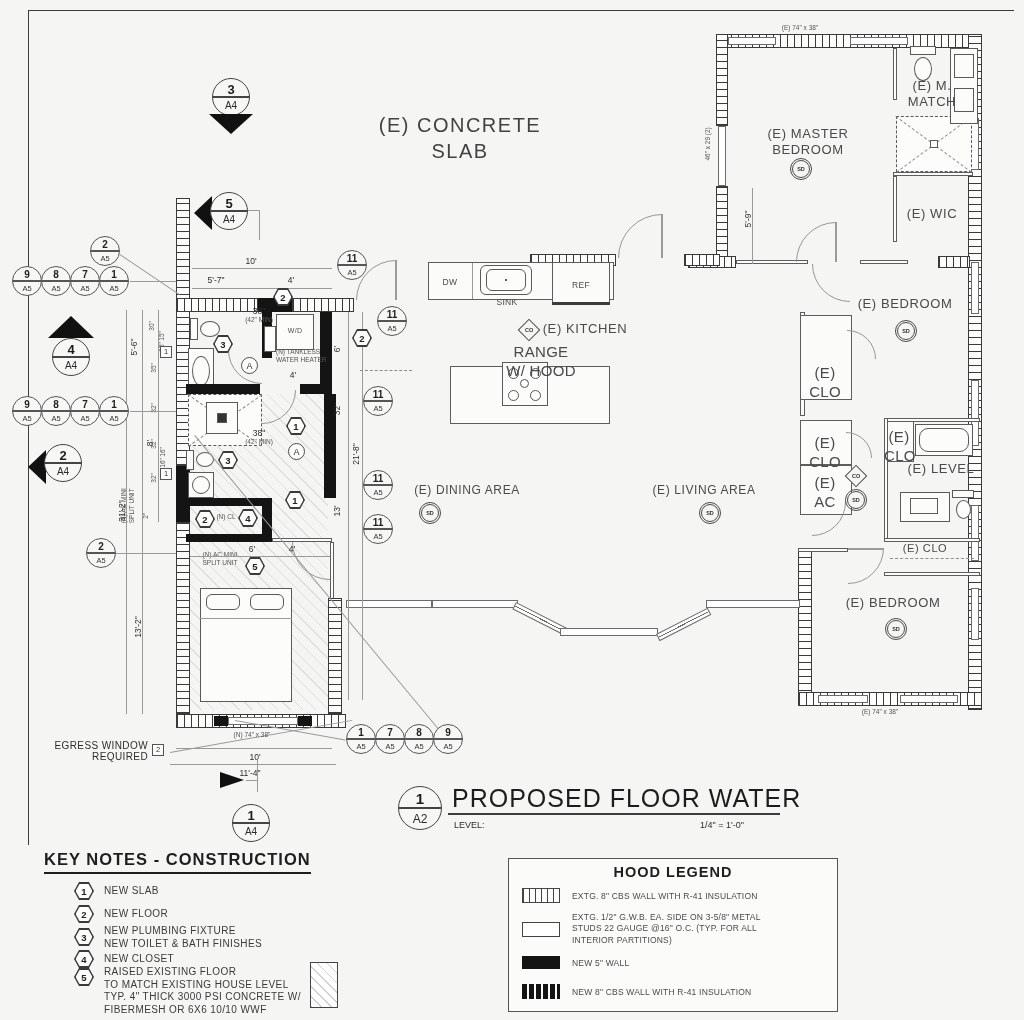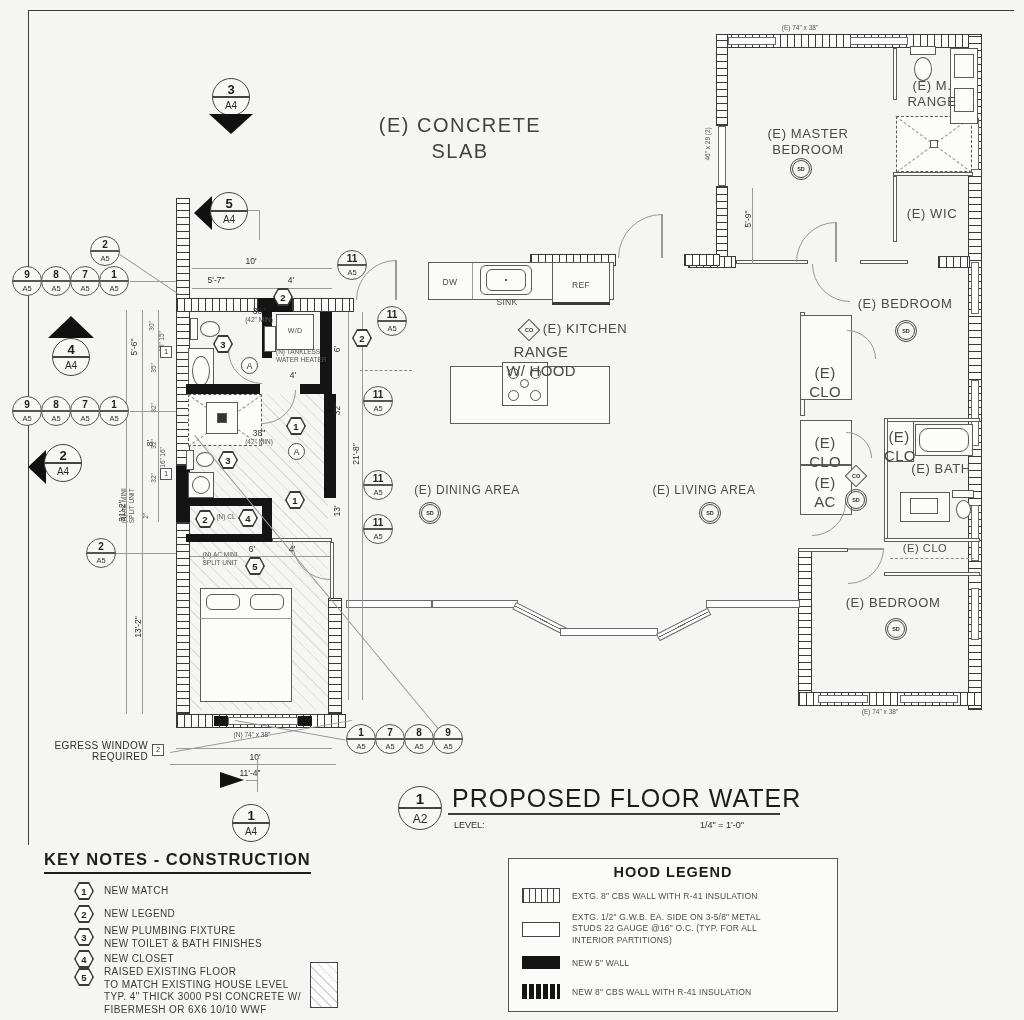--- a/index.html
+++ b/index.html
@@ -237,33 +237,33 @@
     <div class="fix rnd" style="left:250px;top:594px;width:34px;height:16px;"></div>
     <div class="ln" style="left:200px;top:618px;width:92px;height:1px;"></div>
     <div class="ln" style="left:195px;top:435px;width:383px;height:1px;transform:rotate(50.3deg);transform-origin:0 0;"></div>
 
     <div class="big" style="left:370px;top:112px;width:180px;">(E) CONCRETE
 SLAB</div>
     <div class="room" style="left:748px;top:114px;width:120px;margin-top:12px;">(E) MASTER
 BEDROOM</div>
     <div class="sd" style="left:792px;top:160px;">SD</div>
     <div class="room" style="left:902px;top:78px;width:60px;">(E) M.
-RANGE</div>
+MATCH</div>
     <div class="room" style="left:902px;top:206px;width:60px;">(E) WIC</div>
     <div class="room" style="left:855px;top:296px;width:100px;">(E) BEDROOM</div>
     <div class="sd" style="left:897px;top:322px;">SD</div>
     <div class="room sm" style="left:808px;top:364px;width:34px;">(E)
 CLO</div>
     <div class="room sm" style="left:808px;top:434px;width:34px;">(E)
 CLO</div>
     <div class="room sm" style="left:884px;top:428px;width:30px;">(E)
 CLO</div>
     <div class="room sm" style="left:808px;top:474px;width:34px;">(E)
 AC</div>
-    <div class="room" style="left:906px;top:461px;width:70px;">(E) BATH</div>
+    <div class="room" style="left:906px;top:461px;width:70px;">(E) LEVEL</div>
     <div class="room md" style="left:894px;top:542px;width:62px;">(E) CLO</div>
     <div class="co" style="left:848px;top:468px;">
         <span>CO</span>
       </div>
     <div class="sd" style="left:847px;top:491px;">SD</div>
     <div class="room" style="left:843px;top:595px;width:100px;">(E) BEDROOM</div>
     <div class="sd" style="left:887px;top:620px;">SD</div>
     <div class="co" style="left:521px;top:322px;">
         <span>CO</span>
       </div>
@@ -498,25 +498,25 @@
     <div class="lnd" style="left:448px;top:813px;width:332px;height:2px;"></div>
     <div class="dim" style="left:454px;top:820px;font-size:9px;">LEVEL:</div>
     <div class="dim" style="left:700px;top:820px;font-size:9px;">1/4" = 1'-0"</div>
   </div>
 
   <div>
     <div class="kn-head" style="left:44px;top:850px;position:absolute;">KEY NOTES - CONSTRUCTION</div>
     <div class="hex" style="left:74px;top:882px;">
         <span>1</span>
       </div>
-    <div class="kn-item" style="left:104px;top:885px;">NEW MATCH</div>
+    <div class="kn-item" style="left:104px;top:885px;">NEW SLAB</div>
     <div class="hex" style="left:74px;top:905px;">
         <span>2</span>
       </div>
-    <div class="kn-item" style="left:104px;top:908px;">NEW LEGEND</div>
+    <div class="kn-item" style="left:104px;top:908px;">NEW FLOOR</div>
     <div class="hex" style="left:74px;top:928px;">
         <span>3</span>
       </div>
     <div class="kn-item" style="left:104px;top:925px;">NEW PLUMBING FIXTURE
 NEW TOILET &amp; BATH FINISHES</div>
     <div class="hex" style="left:74px;top:950px;">
         <span>4</span>
       </div>
     <div class="kn-item" style="left:104px;top:953px;">NEW CLOSET</div>
     <div class="hex" style="left:74px;top:968px;">

